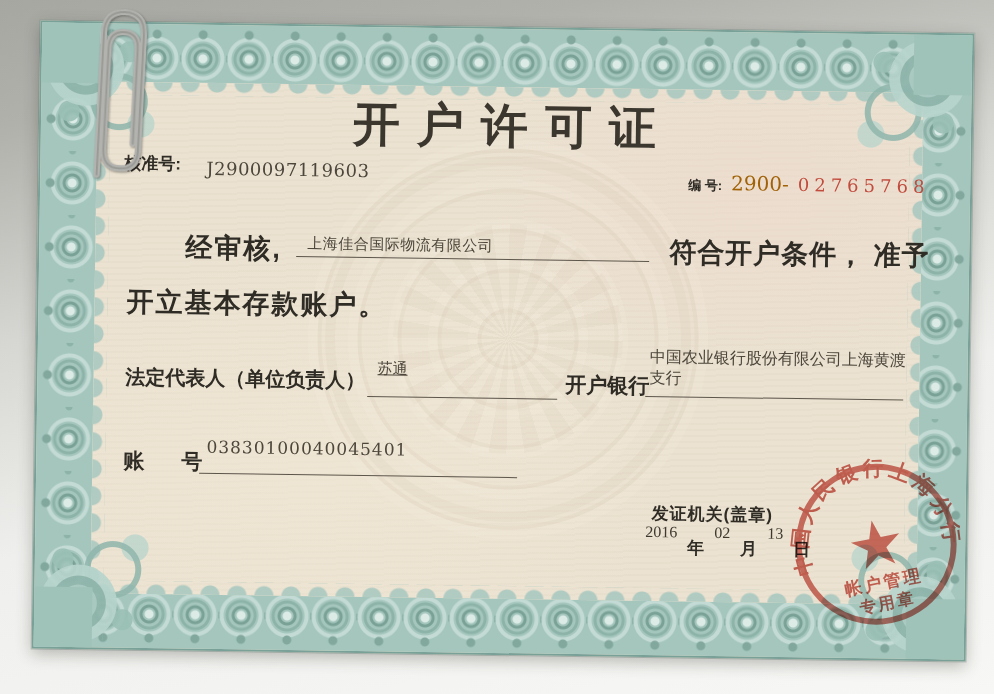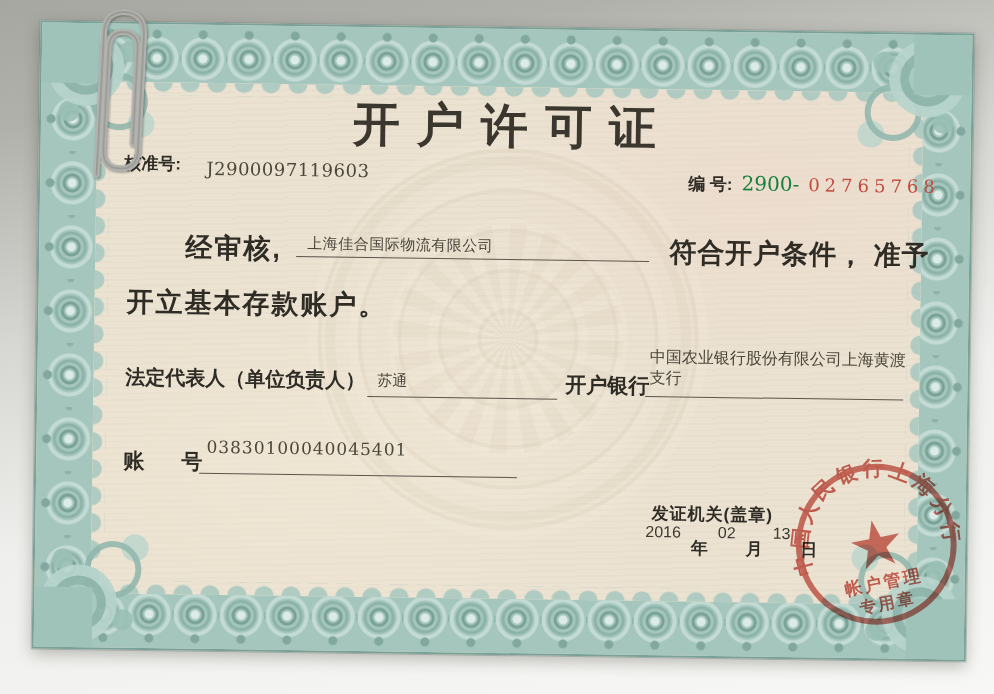--- a/index.html
+++ b/index.html
@@ -96,40 +96,40 @@
   .lbl{font-weight:700;color:#2f2c26;}
   .val{font-family:"DejaVu Serif","Liberation Serif",serif;color:#4c463b;}
   .ul{position:absolute;z-index:5;border-bottom:1.6px solid #5c554a;height:0;}
   .title{
     left:312px;top:66px;font-family:"DejaVu Serif","Liberation Serif",serif;
     font-weight:700;font-size:47px;letter-spacing:17px;color:#3b372f;
   }
   .approval{left:84px;top:128px;font-size:17px;}
   .approval-val{left:166px;top:133px;font-size:18px;letter-spacing:.5px;}
   .serial{left:648px;top:139px;display:flex;align-items:baseline;gap:9px;}
-  .serial .lbl{font-size:17px;}
-  .serial .pre{font-family:"DejaVu Serif","Liberation Serif",serif;font-size:20px;color:#15803d;}
+  .serial .lbl{font-size:13px;}
+  .serial .pre{font-family:"DejaVu Serif","Liberation Serif",serif;font-size:20px;color:#a16207;}
   .serial .red{font-family:"DejaVu Serif","Liberation Serif",serif;font-size:18px;letter-spacing:5px;color:#c14b3d;}
   .reviewed{left:146px;top:205px;font-size:27px;letter-spacing:2px;}
   .company{left:268px;top:208px;font-size:15px;letter-spacing:.5px;}
   .ul-company{left:257px;top:230px;width:353px;}
   .condition{left:630px;top:203px;font-size:27px;letter-spacing:1px;}
   .line2{left:88px;top:260px;font-size:27px;letter-spacing:2px;}
   .rep-label{left:88px;top:340px;font-size:20px;}
-  .rep-name{left:340px;top:344px;font-size:15px;}
+  .rep-name{left:340px;top:332px;font-size:15px;text-decoration:underline;}
   .ul-rep{left:330px;top:369px;width:190px;}
   .bank-label{left:528px;top:341px;font-size:21px;}
   .bank-name{left:612px;top:315px;width:256px;font-size:16px;line-height:21px;white-space:normal;}
   .ul-bank{left:608px;top:365px;width:258px;}
   .acct-label{left:87px;top:423px;font-size:21px;letter-spacing:8px;}
   .acct-num{left:170px;top:412px;font-size:17px;letter-spacing:1px;}
   .ul-acct{left:163px;top:448px;width:318px;}
   .issuer{left:616px;top:471px;font-size:17px;letter-spacing:1px;}
   .daterow{left:610px;top:492px;display:flex;align-items:flex-start;gap:10px;z-index:5;}
-  .daterow .num{font-family:Liberation Sans, sans-serif;font-size:16px;color:#3d392f;}
+  .daterow .num{font-family:Liberation Serif, serif;font-size:16px;color:#3d392f;}
   .daterow .dl{font-weight:700;font-size:17px;color:#2f2c26;transform:translateY(13px);}
   
   .seal{position:absolute;left:755px;top:424px;width:172px;height:172px;z-index:6;
         transform:rotate(-12deg);mix-blend-mode:multiply;opacity:.88;}
   
   .clip{position:absolute;left:70px;top:-6px;width:100px;height:196px;z-index:40;
         transform:rotate(3deg);filter:drop-shadow(1.5px 1.5px 1px rgba(0,0,0,.35));}
 </style>
 </head>
 <body>

